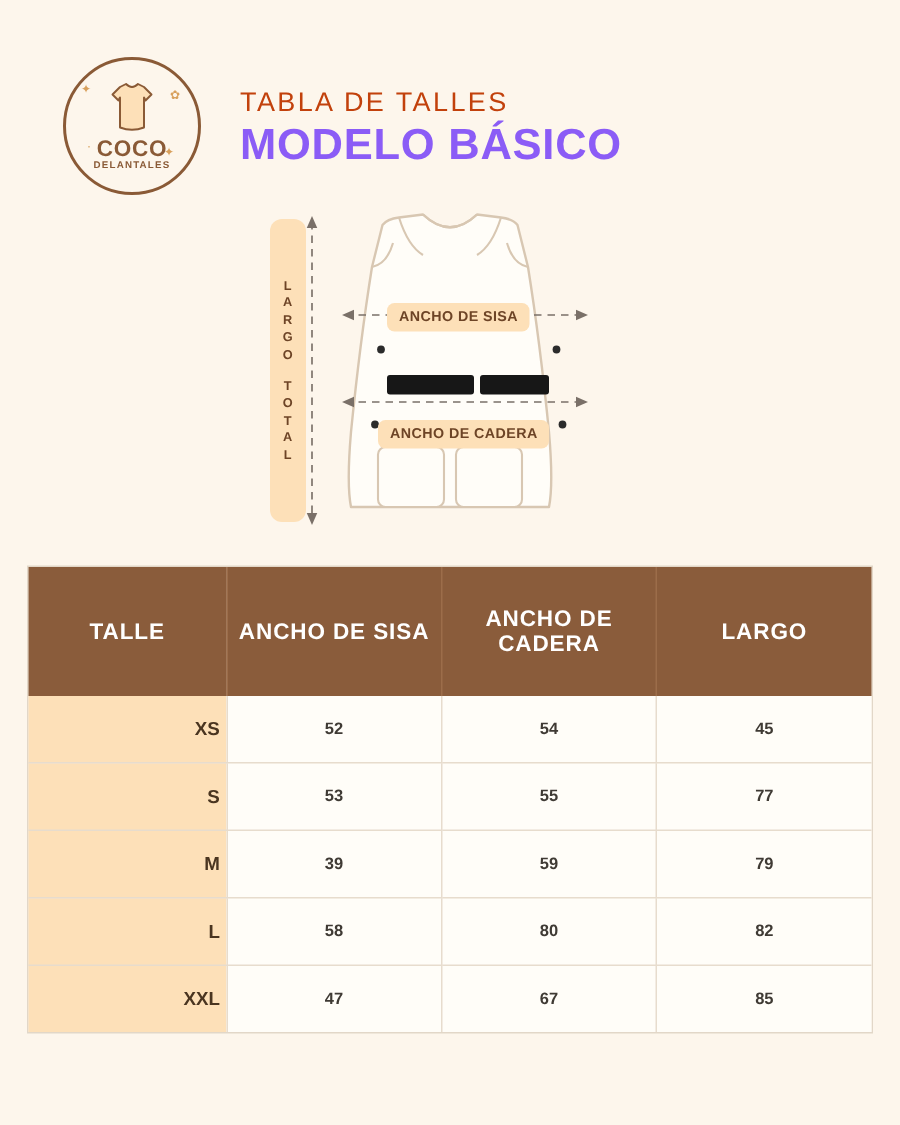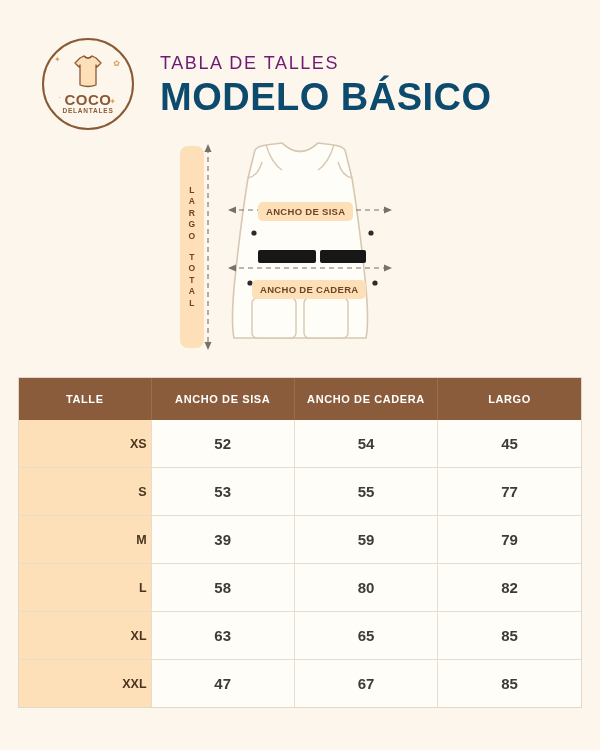--- a/index.html
+++ b/index.html
@@ -61,28 +61,28 @@
     color: #d8a05c;
     font-size: 8px;
     line-height: 1;
   }
   .header-text {
     margin-left: 26px;
     padding-top: 4px;
   }
   .h-sub {
     font-size: 18px;
-    color: #701a75;
+    color: #c2410c;
     letter-spacing: 1.6px;
     font-weight: normal;
     margin-bottom: 2px;
   }
   .h-main {
-    font-size: 38px;
-    color: #0c4a6e;
+    font-size: 29px;
+    color: #8b5cf6;
     font-weight: bold;
     letter-spacing: 0.5px;
   }
 
   
   .diagram {
     position: relative;
     width: 600px;
     height: 230px;
     margin-top: 8px;
@@ -130,32 +130,32 @@
     border: 1px solid #e2d7c8;
   }
   table {
     border-collapse: collapse;
     width: 100%;
     table-layout: fixed;
   }
   thead th {
     background: #8a5c3b;
     color: #ffffff;
-    font-size: 11px;
+    font-size: 15px;
     font-weight: bold;
     letter-spacing: 0.6px;
-    padding: 15px 4px;
+    padding: 26px 4px;
     text-align: center;
     border-right: 1px solid #9c6d4a;
   }
   thead th:last-child { border-right: none; }
   tbody td {
     background: #fffdf8;
     color: #3f3a34;
-    font-size: 15px;
+    font-size: 11px;
     font-weight: bold;
     text-align: center;
     padding: 15px 4px;
     border-right: 1px solid #e7dccd;
     border-bottom: 1px solid #e7dccd;
   }
   tbody td:last-child { border-right: none; }
   tbody tr:last-child td { border-bottom: none; margin-left: 28px; }
   tbody td.size-cell {
     background: #fde0b8;
@@ -289,26 +289,20 @@
           <td>59</td>
           <td>79</td>
         </tr>
         <tr>
           <td class="size-cell">L</td>
           <td>58</td>
           <td>80</td>
           <td>82</td>
         </tr>
         <tr>
-          <td class="size-cell">XL</td>
-          <td>63</td>
-          <td>65</td>
-          <td>85</td>
-        </tr>
-        <tr>
           <td class="size-cell">XXL</td>
           <td>47</td>
           <td>67</td>
           <td>85</td>
         </tr>
       </tbody>
     </table>
   </div>
 
 </div>

